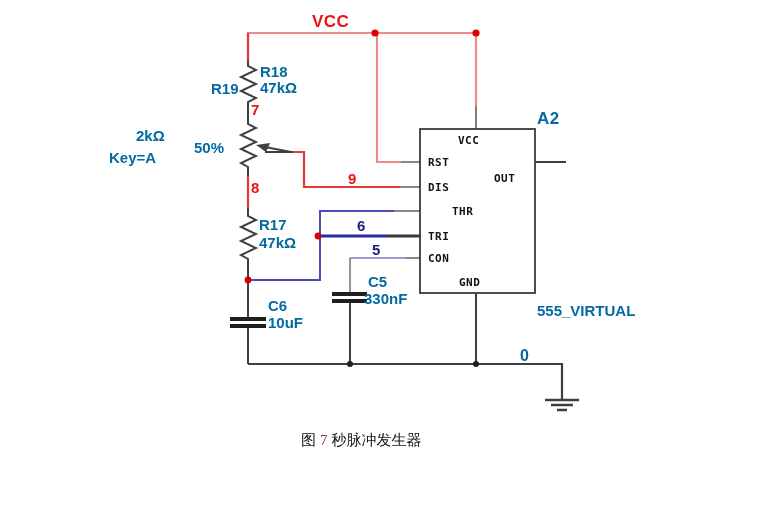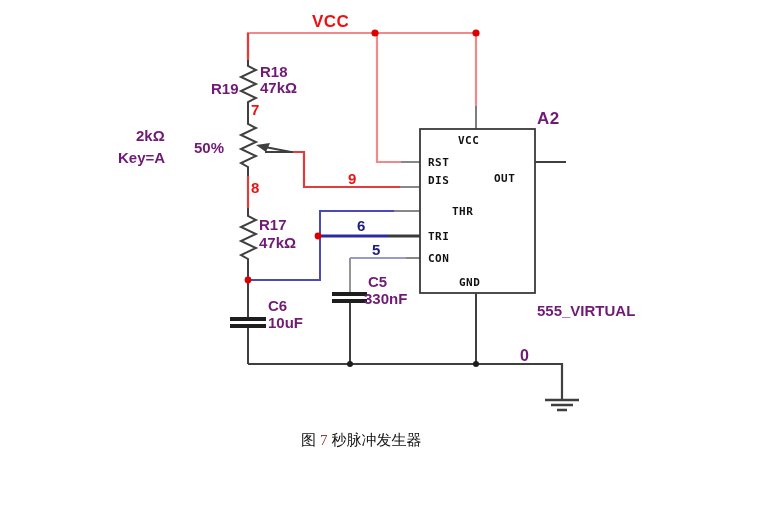--- a/index.html
+++ b/index.html
@@ -1,19 +1,19 @@
 <!DOCTYPE html>
 <html><head>
 <meta charset="utf-8">
 <style>
   * { margin:0; padding:0; box-sizing:border-box; }
   body { background:#ffffff; font-family:"Liberation Sans", sans-serif; }
   .canvas { position:relative; width:662px; height:523px; background:#ffffff; overflow:hidden; }
   svg.wires { position:absolute; left:0; top:0; }
-  .lbl { position:absolute; font-family:"Liberation Sans", sans-serif; font-weight:bold; font-size:15px; color:#701a75; white-space:nowrap; line-height:1.05; }
+  .lbl { position:absolute; font-family:"Liberation Sans", sans-serif; font-weight:bold; font-size:15px; color:#0369a1; white-space:nowrap; line-height:1.05; }
   .lbl.red { color:#ee1111; }
   .lbl.navy { color:#1c1c7e; }
   .lbl.big { font-size:17px; letter-spacing:0.5px; }
   .pin { position:absolute; font-family:"DejaVu Sans Mono", monospace; font-size:11px; font-weight:600; color:#111; white-space:nowrap; letter-spacing:0.5px; }
   .caption { position:absolute; left:301px; top:431px; font-family:"Liberation Serif", serif; font-size:15px; color:#111; white-space:nowrap; }
   .caption .num { color:#953735; padding:0 4px; }
   table.parts { position:absolute; left:28px; top:460px; width:682px; border-collapse:collapse; table-layout:fixed; font-family:"Liberation Serif", serif; font-size:14px; color:#000; }
   table.parts td { border:1px solid #1c1c1c; height:26px; padding:0 0 0 8px; vertical-align:middle; overflow:hidden; white-space:nowrap; }
   td.obscured { color:#8f8f8f; }
   .watermark { position:absolute; left:601px; top:474px; width:156px; height:45px; pointer-events:none; }
@@ -108,21 +108,21 @@
   </svg>
 
   <div class="lbl red big" style="left:312px; top:13px;">VCC</div>
 
   <div class="lbl" style="left:260px; top:64px;">R18</div>
   <div class="lbl" style="left:211px; top:81px;">R19</div>
   <div class="lbl" style="left:260px; top:80px;">47kΩ</div>
   <div class="lbl red" style="left:251px; top:102px;">7</div>
 
   <div class="lbl" style="left:136px; top:128px;">2kΩ</div>
-  <div class="lbl" style="left:118px; top:150px;text-align:right;">Key=A</div>
+  <div class="lbl" style="left:109px; top:150px;text-align:right;">Key=A</div>
   <div class="lbl" style="left:194px; top:140px;">50%</div>
 
   <div class="lbl red" style="left:251px; top:180px;">8</div>
   <div class="lbl red" style="left:348px; top:171px;">9</div>
 
   <div class="lbl" style="left:259px; top:217px;">R17</div>
   <div class="lbl" style="left:259px; top:235px;">47kΩ</div>
 
   <div class="lbl navy" style="left:357px; top:218px;">6</div>
   <div class="lbl navy" style="left:372px; top:242px;">5</div>
@@ -132,21 +132,21 @@
   <div class="lbl" style="left:268px; top:298px;">C6</div>
   <div class="lbl" style="left:268px; top:315px;">10uF</div>
 
   <div class="lbl" style="left:520px; top:348px; font-size:16px;">0</div>
 
   <div class="lbl big" style="left:537px; top:110px;">A2</div>
   <div class="lbl" style="left:537px; top:303px;">555_VIRTUAL</div>
 
   <div class="pin" style="left:458px; top:134px;">VCC</div>
   <div class="pin" style="left:428px; top:156px;">RST</div>
-  <div class="pin" style="left:428px; top:174px;">DIS</div>
+  <div class="pin" style="left:428px; top:181px;">DIS</div>
   <div class="pin" style="left:428px; top:205px;margin-left:24px;">THR</div>
   <div class="pin" style="left:428px; top:230px;">TRI</div>
   <div class="pin" style="left:428px; top:252px;">CON</div>
   <div class="pin" style="left:459px; top:276px;">GND</div>
   <div class="pin" style="left:494px; top:172px;">OUT</div>
 
   <div class="caption">
     <span>图</span><span class="num">7</span><span>秒脉冲发生器</span>
   </div>
 

